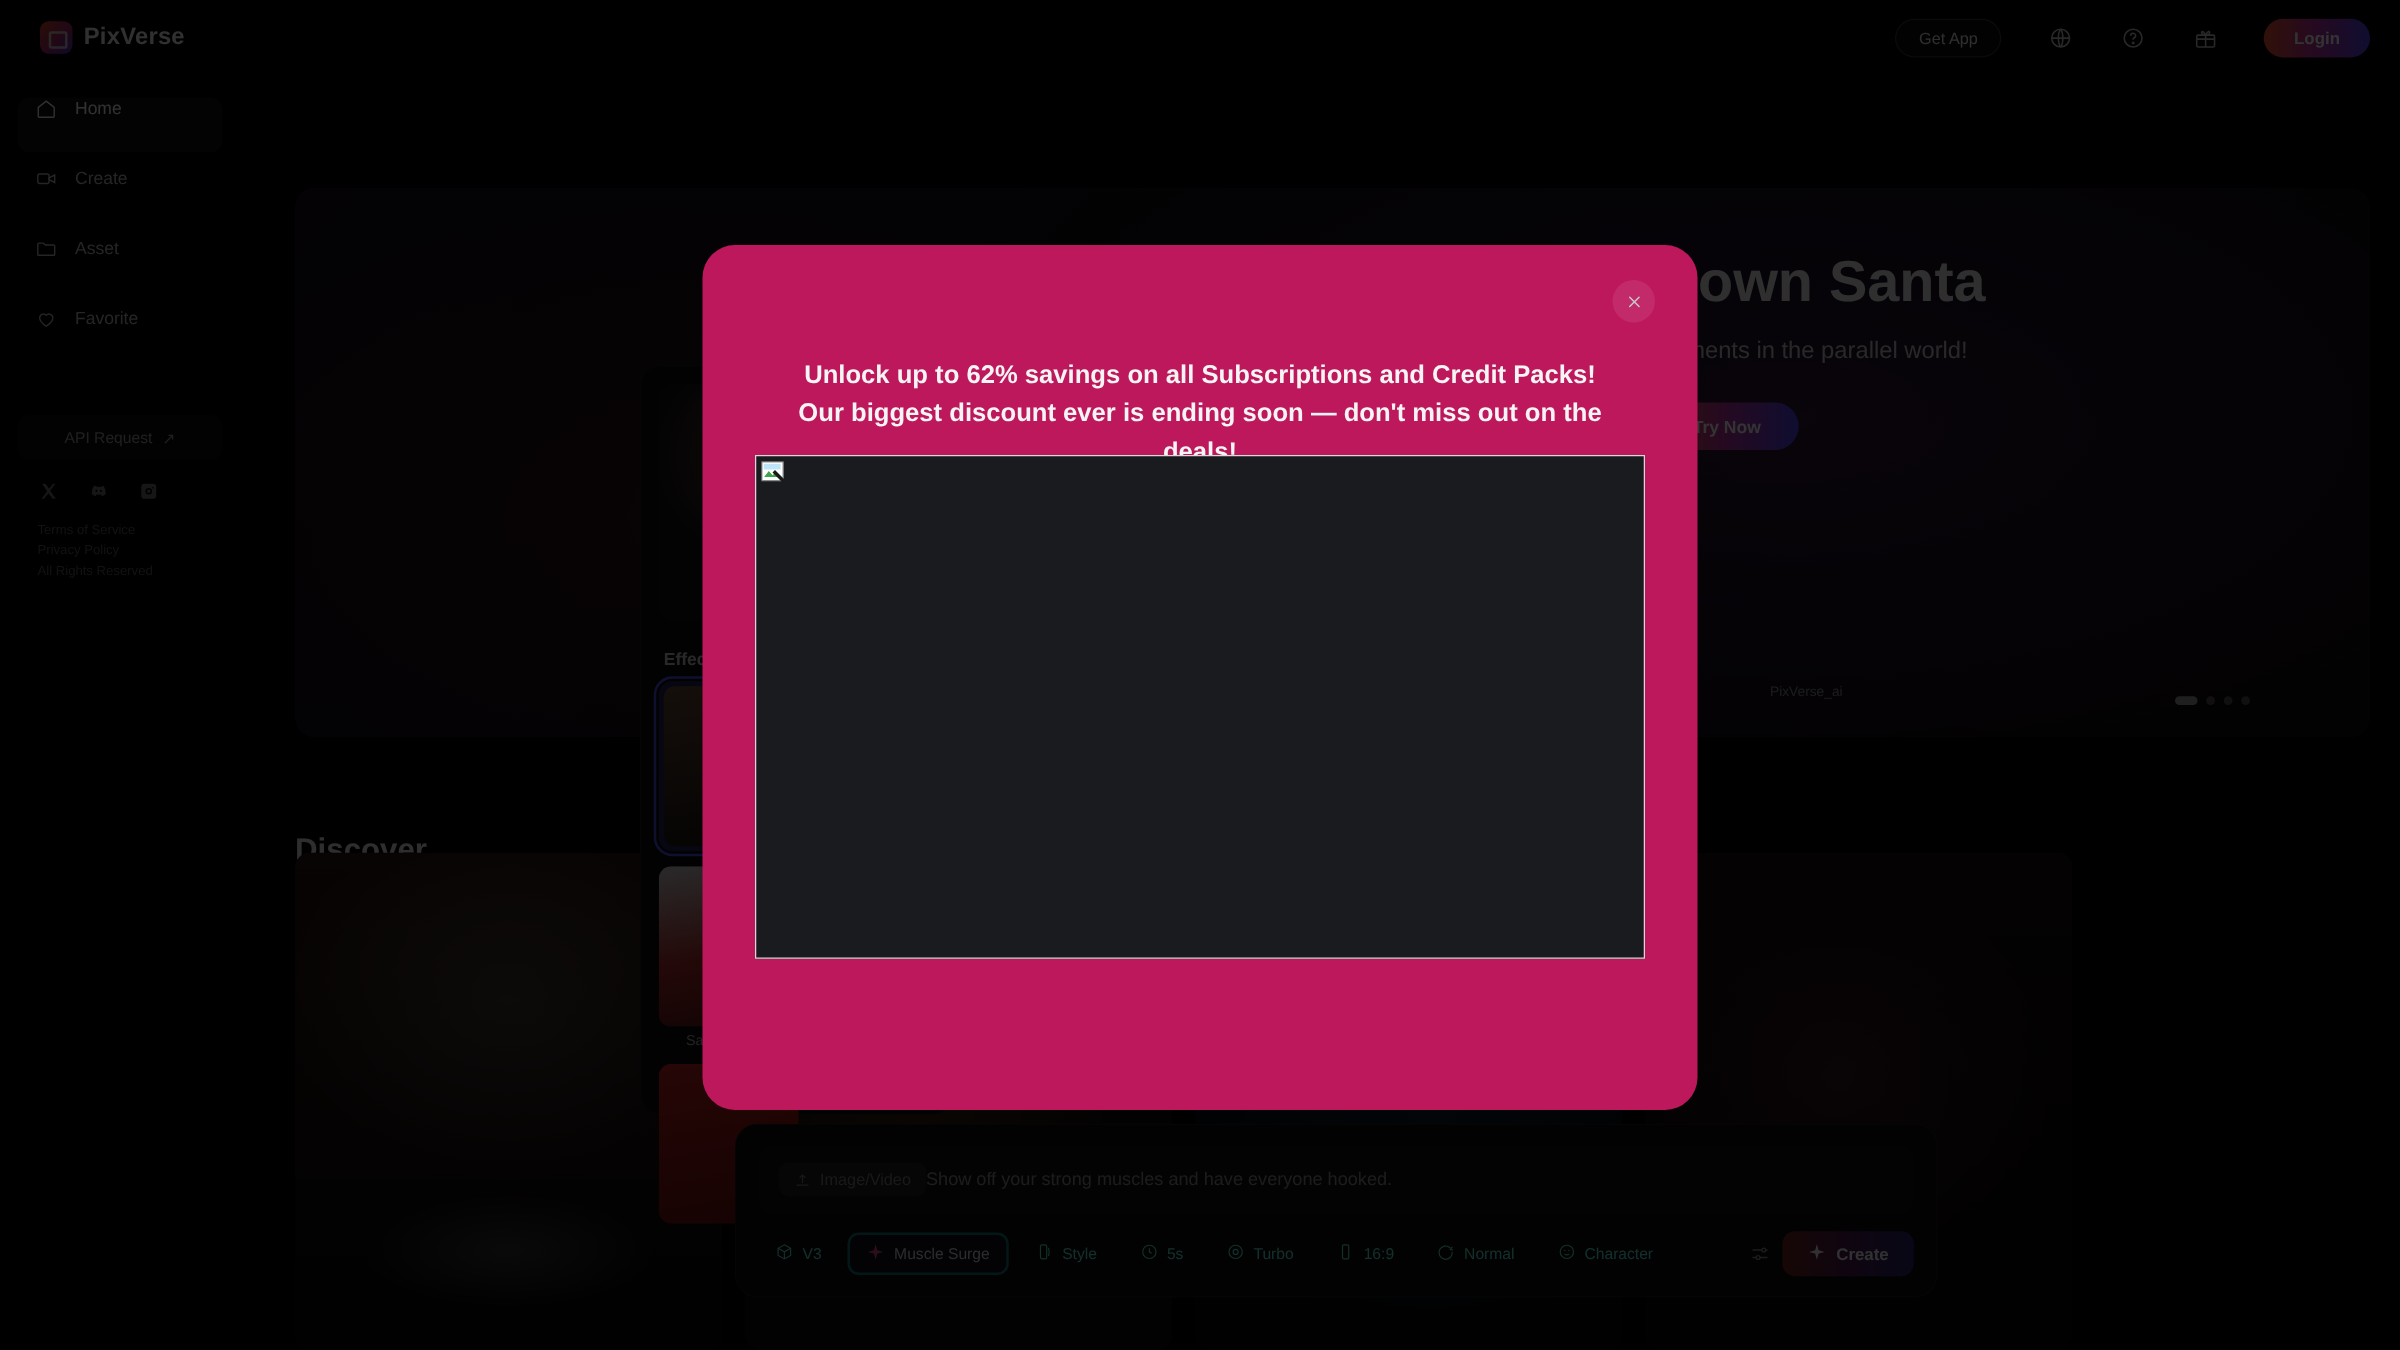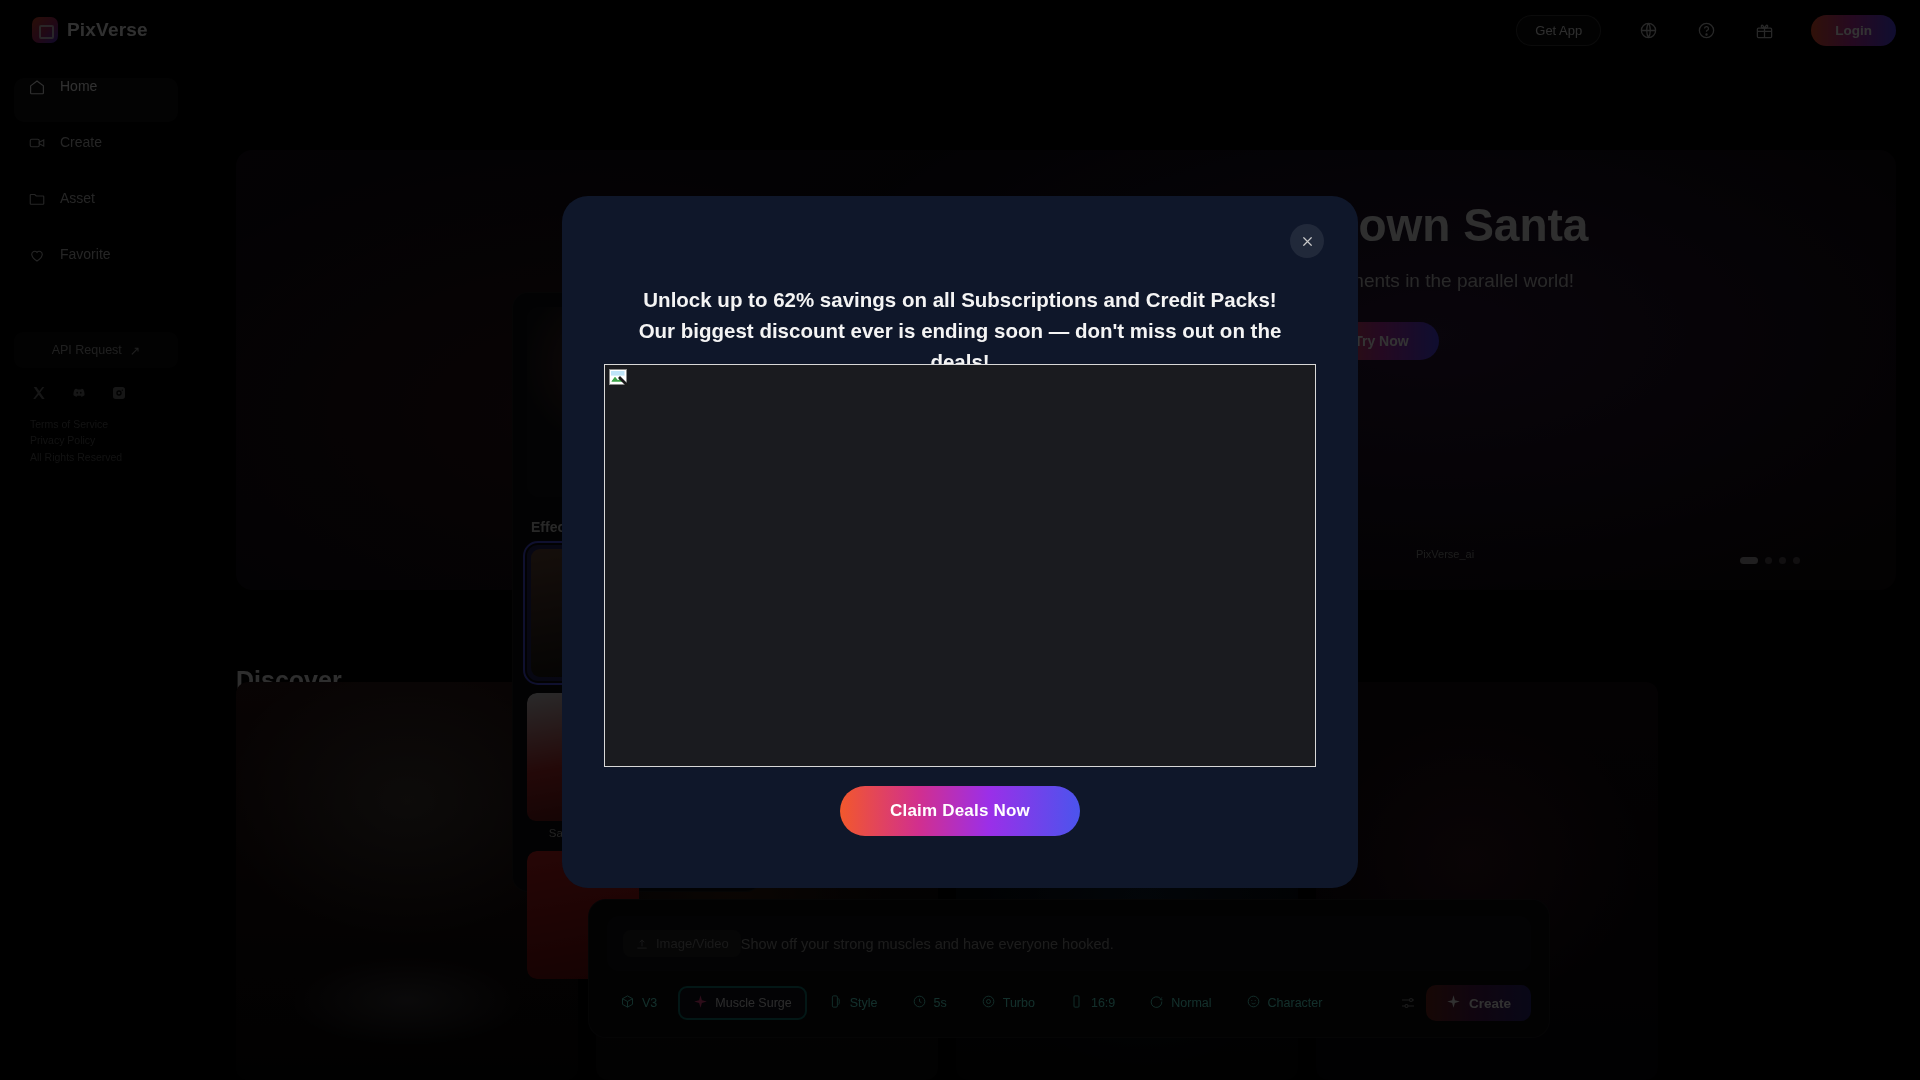--- a/index.html
+++ b/index.html
@@ -194,21 +194,21 @@
     background: linear-gradient(90deg, rgba(200,60,40,.55), rgba(130,40,140,.55), rgba(70,60,200,.55));
   }
   .create-btn svg { width: 15px; height: 15px; fill: currentColor; }
 
   
   .scrim { position: absolute; inset: 0; background: rgba(0,0,0,.80); z-index: 50; }
 
   
   .modal {
     position: absolute; left: 562px; top: 196px; width: 796px; height: 692px;
-    background: #0f172a; border-radius: 26px; z-index: 60;
+    background: #be185d; border-radius: 26px; z-index: 60;
   }
   .modal-close {
     position: absolute; right: 34px; top: 28px; width: 34px; height: 34px;
     border-radius: 50%; background: rgba(255,255,255,.08);
     display: flex; align-items: center; justify-content: center;
     color: #c9c9c9;
   }
   .modal-close svg { width: 15px; height: 15px; stroke: currentColor; stroke-width: 1.9; }
   .modal-headline {
     position: absolute; left: 72px; right: 72px; top: 88px;
@@ -492,16 +492,15 @@
           <rect x="0.5" y="0.5" width="17" height="15" fill="#ffffff" stroke="#8a8a8a"></rect>
           <path d="M2.5 12.5 6 8l3 3.4 2.2-2 4.3 3.1z" fill="#3fa54a"></path>
           <circle cx="6" cy="4.6" r="1.6" fill="#8fd0f0"></circle>
           <rect x="2" y="2" width="13.5" height="4.6" fill="#bfe4f7"></rect>
           <path d="M2.5 12.5 6 8l3 3.4 2.2-2 4.3 3.1z" fill="#3fa54a"></path>
           <path d="M11 7 L19 15 L19 17 L17 17 L9 9 Z" fill="#1a1a1a"></path>
         </svg>
       </span>
     </div>
 
-    <div class="modal-cta">Claim Deals Now</div>
   </div>
 
 </div>
 
 </body></html>

